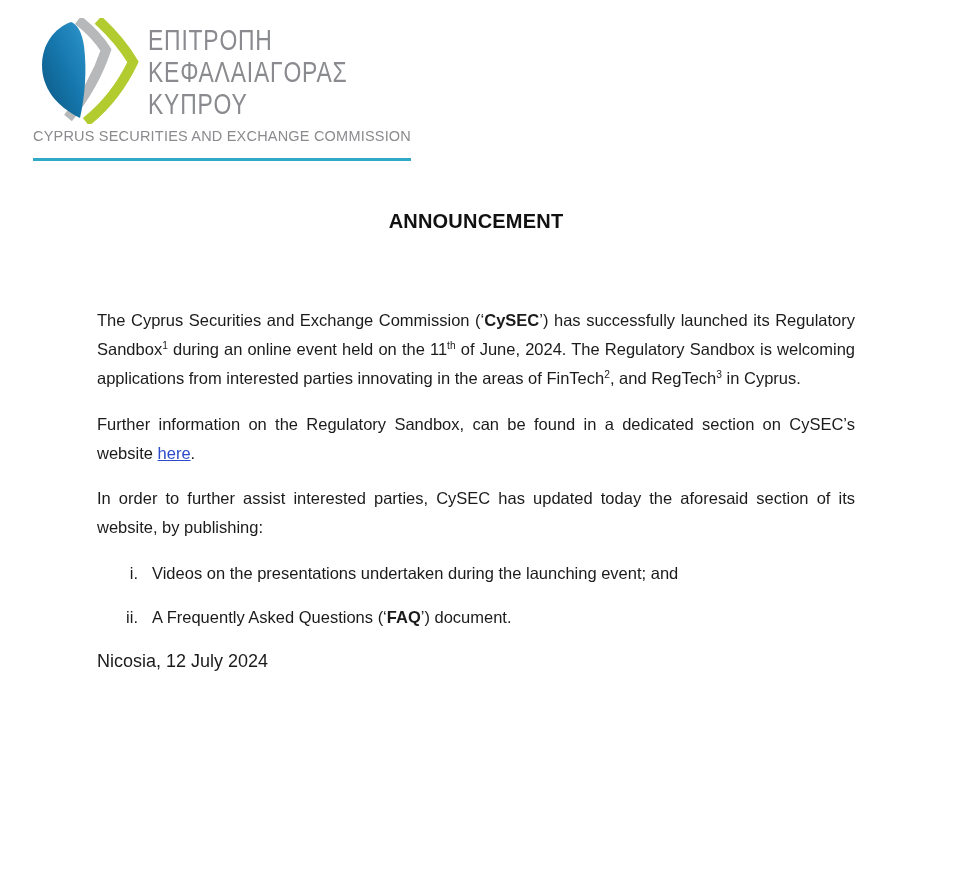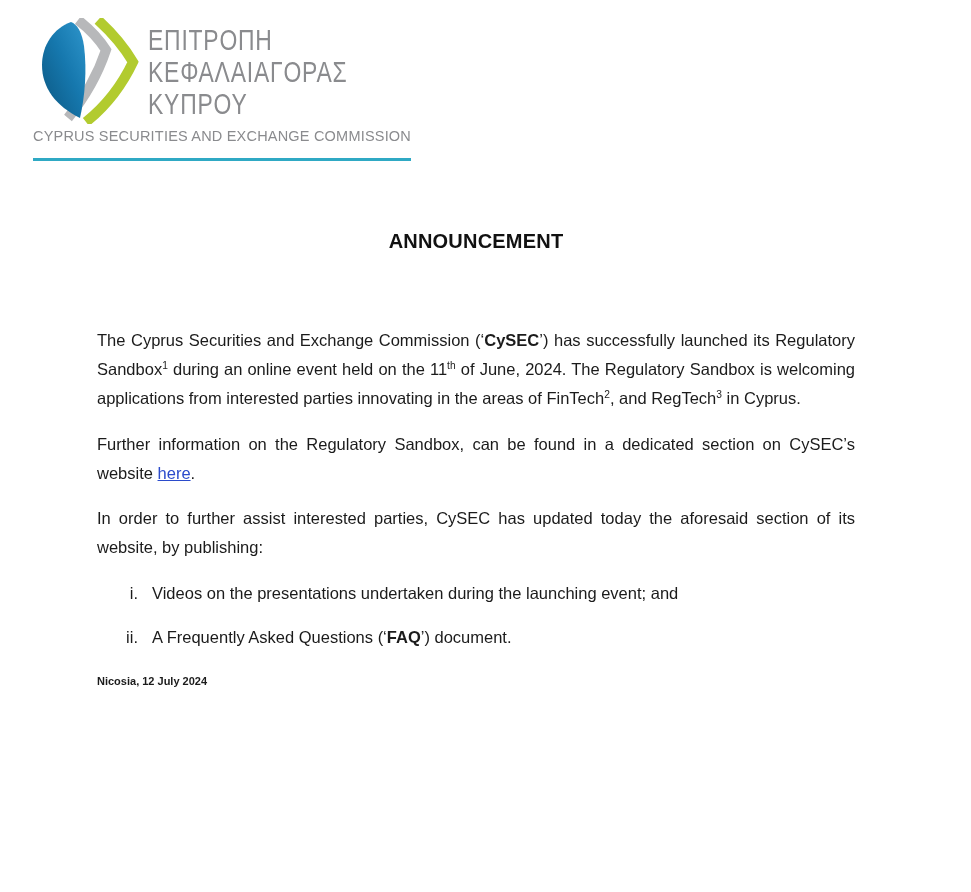--- a/index.html
+++ b/index.html
@@ -26,21 +26,21 @@
   .logo-caption {
     display:inline-block;
     margin-top:4px;
     font-size:14.5px; color:#8a8b8e;
     letter-spacing:0.2px; white-space:nowrap;
     border-bottom:3px solid #2fa9c4;
     padding-bottom:14px;
   }
 
   
-  .content { position:absolute; left:97px; top:0; width:758px;margin-top:20px; }
+  .content { position:absolute; left:97px; top:0; width:758px; }
   .doc-title {
     margin-top:210px;
     text-align:center;
     font-size:20px; font-weight:700; letter-spacing:0.2px;
     color:#111;
   }
   .para {
     margin-top:15px;
     font-size:16.5px; line-height:29px;
     text-align:justify;
@@ -48,21 +48,21 @@
   .para.first { margin-top:73px; }
   .b { font-weight:700;text-align:center; }
   sup { font-size:0.62em; line-height:0; vertical-align:super; }
   a.doc-link { color:#2b4bcb; text-decoration:underline; cursor:pointer; }
 
   .doc-list { margin-top:2px; }
   .doc-list-item { display:flex; margin-top:15px; font-size:16.5px; line-height:29px; }
   .doc-list-item .marker { flex:0 0 41px; text-align:right; }
   .doc-list-item .li-text { margin-left:14px; }
 
-  .date-line { margin-top:15px; font-size:11px; line-height:29px; font-weight:700; }
+  .date-line { margin-top:15px; font-size:18px; line-height:29px; font-weight:400; }
 </style>
 </head>
 <body>
 
 <div class="page">
 
   <div class="logo-block">
     <div class="logo-row">
       <svg class="logo-mark" viewBox="0 0 104 106">
         <defs>

